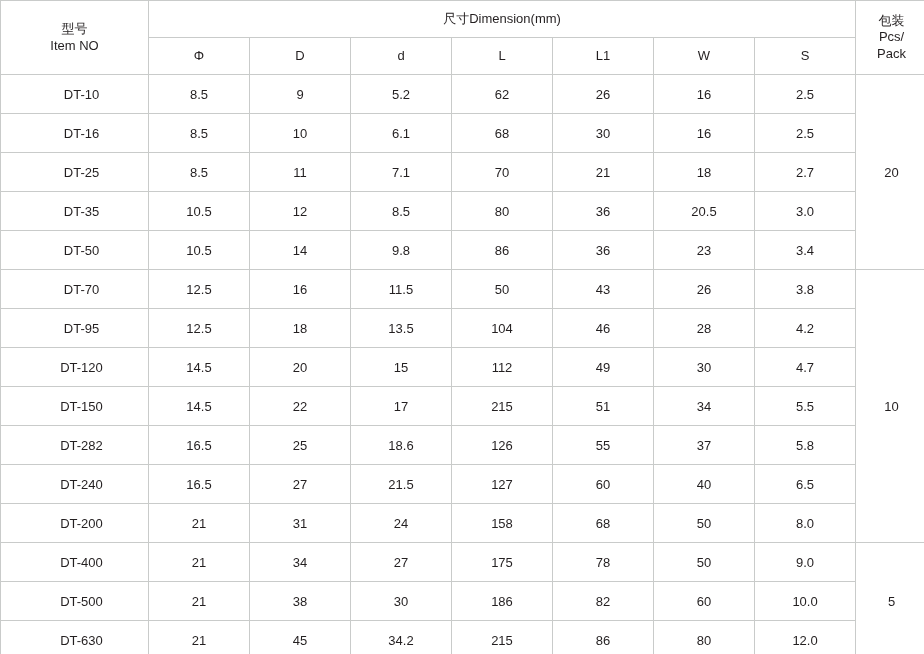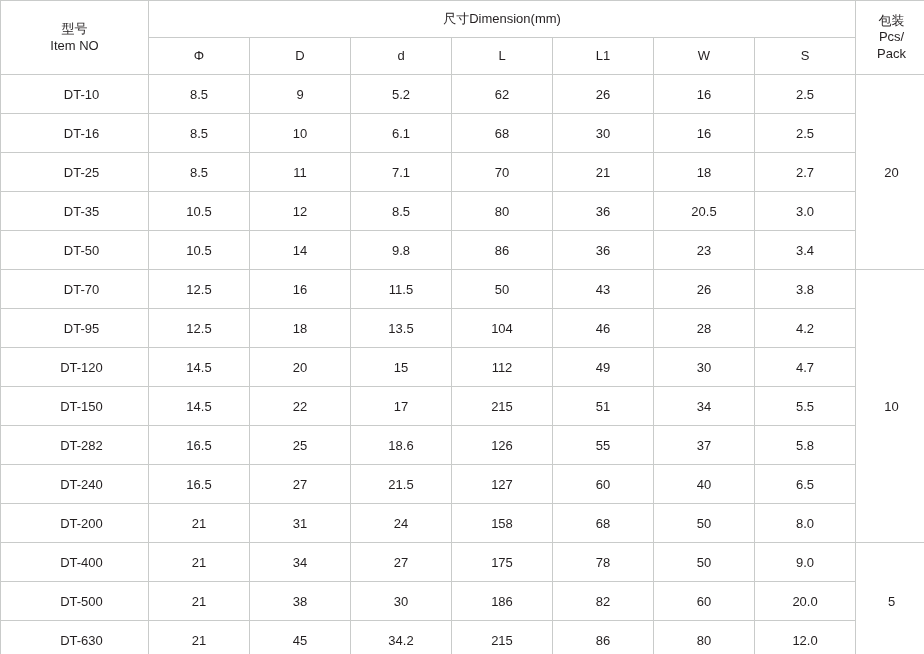--- a/index.html
+++ b/index.html
@@ -245,21 +245,21 @@
         <td class="pack-cell" rowspan="3">5</td>
       </tr>
       <tr class="body-row">
         <td class="item-col">DT-500</td>
         <td>21</td>
         <td>38</td>
         <td>30</td>
         <td>186</td>
         <td>82</td>
         <td>60</td>
-        <td>20.0</td>
+        <td>10.0</td>
       </tr>
       <tr class="body-row last-row">
         <td class="item-col">DT-630</td>
         <td>21</td>
         <td>45</td>
         <td>34.2</td>
         <td>215</td>
         <td>86</td>
         <td>80</td>
         <td>12.0</td>

